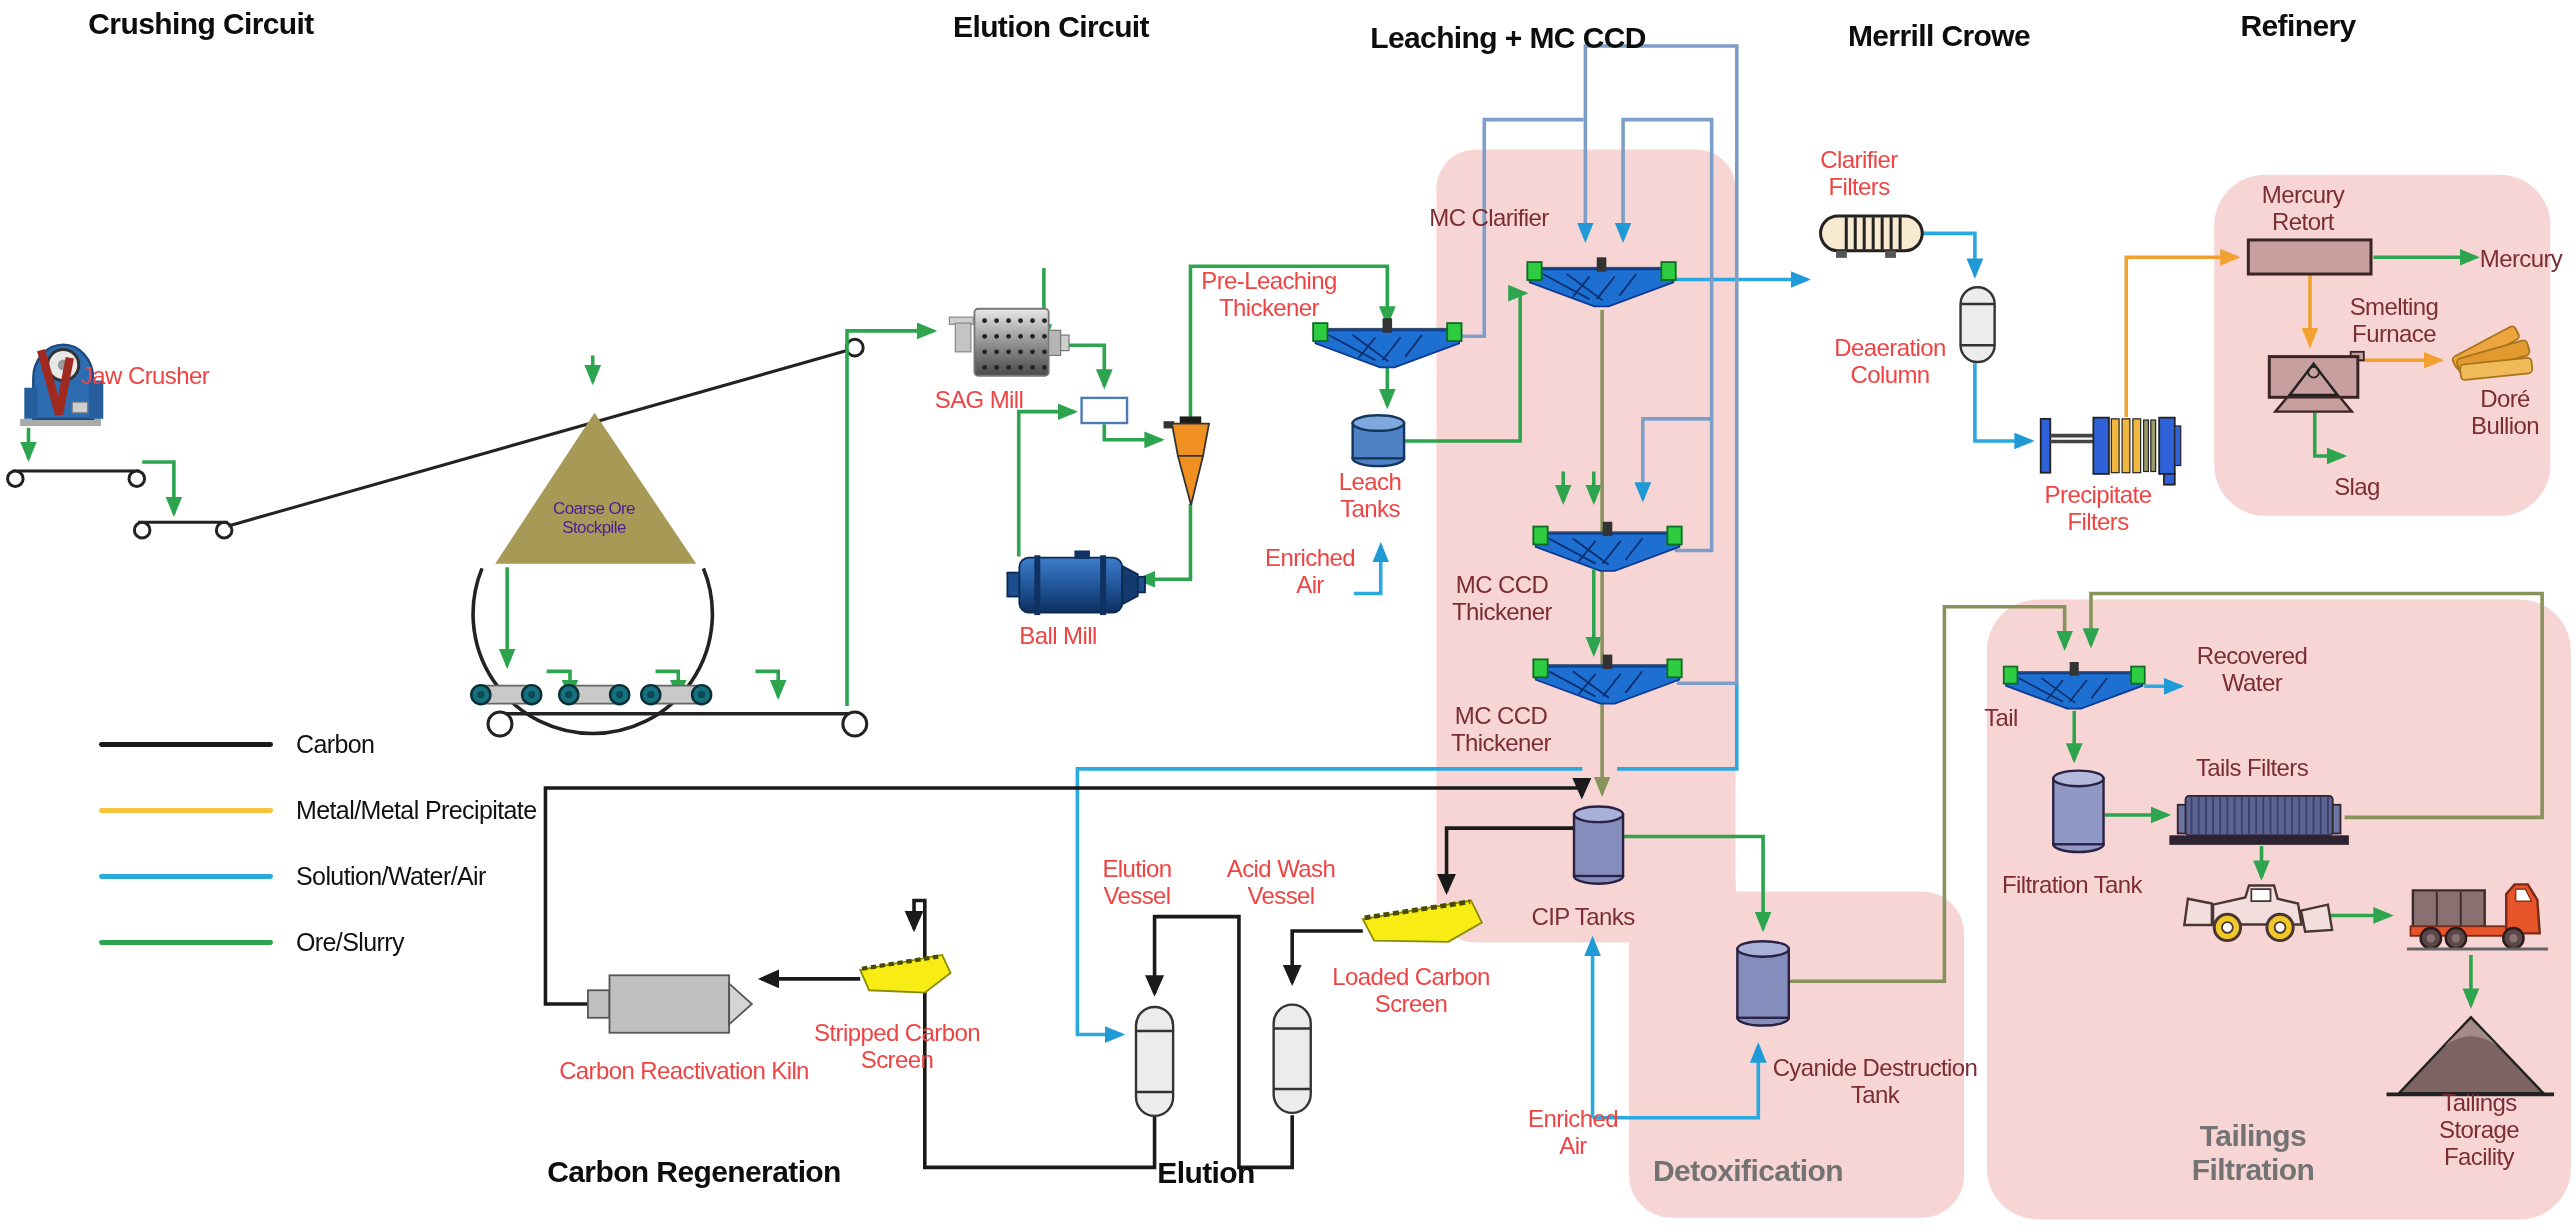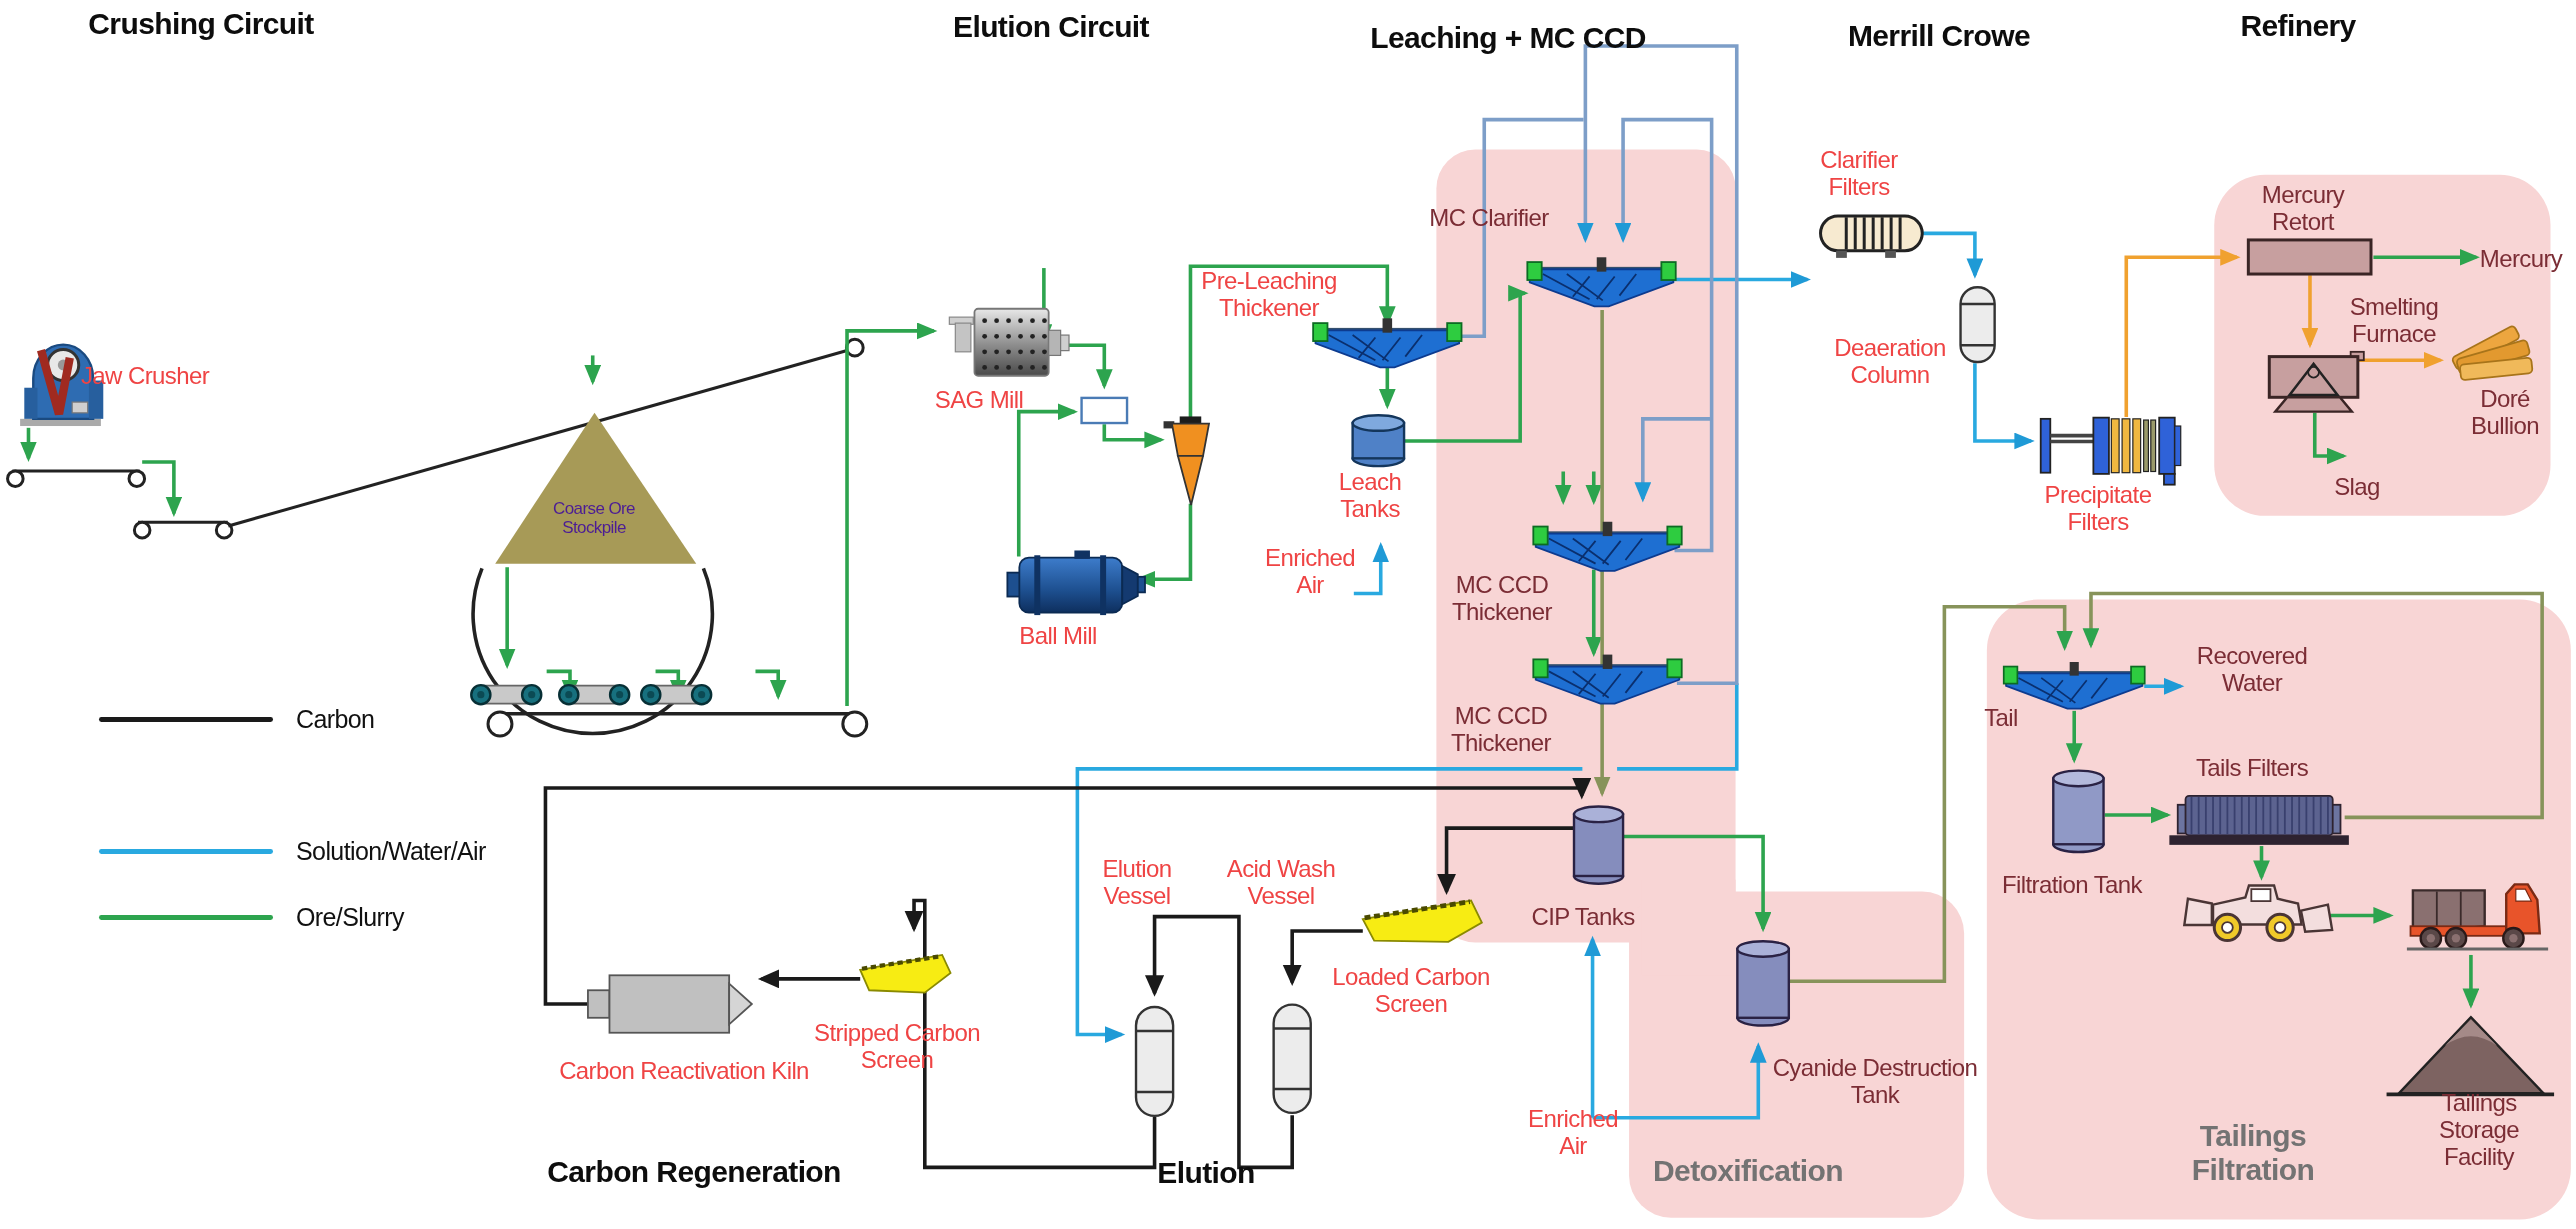--- a/index.html
+++ b/index.html
@@ -6,21 +6,21 @@
   body{width:2576px;height:1229px;position:relative;background:#ffffff;overflow:hidden;
        font-family:"Liberation Sans", sans-serif;}
   #diagram-svg{position:absolute;left:0;top:0;}
   #label-layer{position:absolute;left:0;top:0;width:2576px;height:959px;pointer-events:none;}
   .lbl{position:absolute;transform:translate(-50%,-50%);text-align:center;white-space:pre-line;
        font-size:24px;line-height:1.12;color:#ef4444;letter-spacing:-0.6px;}
   .maroon{color:#7b2d35;}
   .cream{color:#4c1d95;font-size:17px;}
   .ttl{font-size:30px;font-weight:bold;color:#0d0d0d;letter-spacing:-0.6px;}
   .ttl-maroon{color:#737373;}
-  .legend-row{position:absolute;display:flex;align-items:center;gap:23px;}
+  .legend-row{position:absolute;display:flex;align-items:center;gap:23px;margin-top:25px;}
   .legend-swatch{width:174px;height:5.4px;border-radius:2.4px;}
   .legend-label{font-size:25px;color:#111;letter-spacing:-0.6px;}
 </style>
 </head>
 <body>
 
 <svg id="diagram-svg" width="2576" height="1229" viewBox="0 0 4304 2054" xmlns="http://www.w3.org/2000/svg">
   <defs>
     <marker id="aG" markerUnits="userSpaceOnUse" markerWidth="38" markerHeight="32" refX="28" refY="14" orient="auto">
         <path d="M0,0 L34,14 L0,28 Z" fill="#2da44e"></path>
@@ -452,20 +452,24 @@
 Tank</div>
   <div class="lbl" style="left:1573px;top:1133px">Enriched
 Air</div>
   <div class="lbl maroon" style="left:2479px;top:1130px">Tailings Storage
 Facility</div>
 
   <div class="legend-row" style="left:99px;top:705px">
     <div class="legend-swatch" style="background: rgb(26, 26, 26);"></div>
     <div class="legend-label">Carbon</div>
   </div>
+  <div class="legend-row" style="left:99px;top:771px">
+    <div class="legend-swatch" style="background: rgb(248, 195, 60);"></div>
+    <div class="legend-label">Metal/Metal Precipitate</div>
+  </div>
   <div class="legend-row" style="left:99px;top:837px">
     <div class="legend-swatch" style="background: rgb(41, 169, 224);"></div>
     <div class="legend-label">Solution/Water/Air</div>
   </div>
   <div class="legend-row" style="left:99px;top:903px">
     <div class="legend-swatch" style="background: rgb(45, 164, 78);"></div>
     <div class="legend-label">Ore/Slurry</div>
   </div>
 </div>
 

